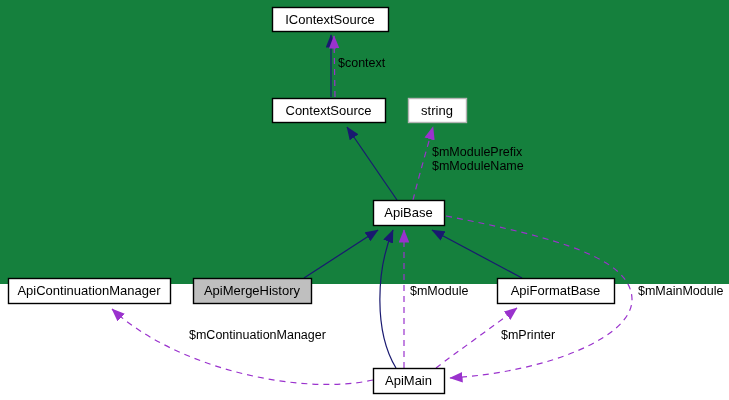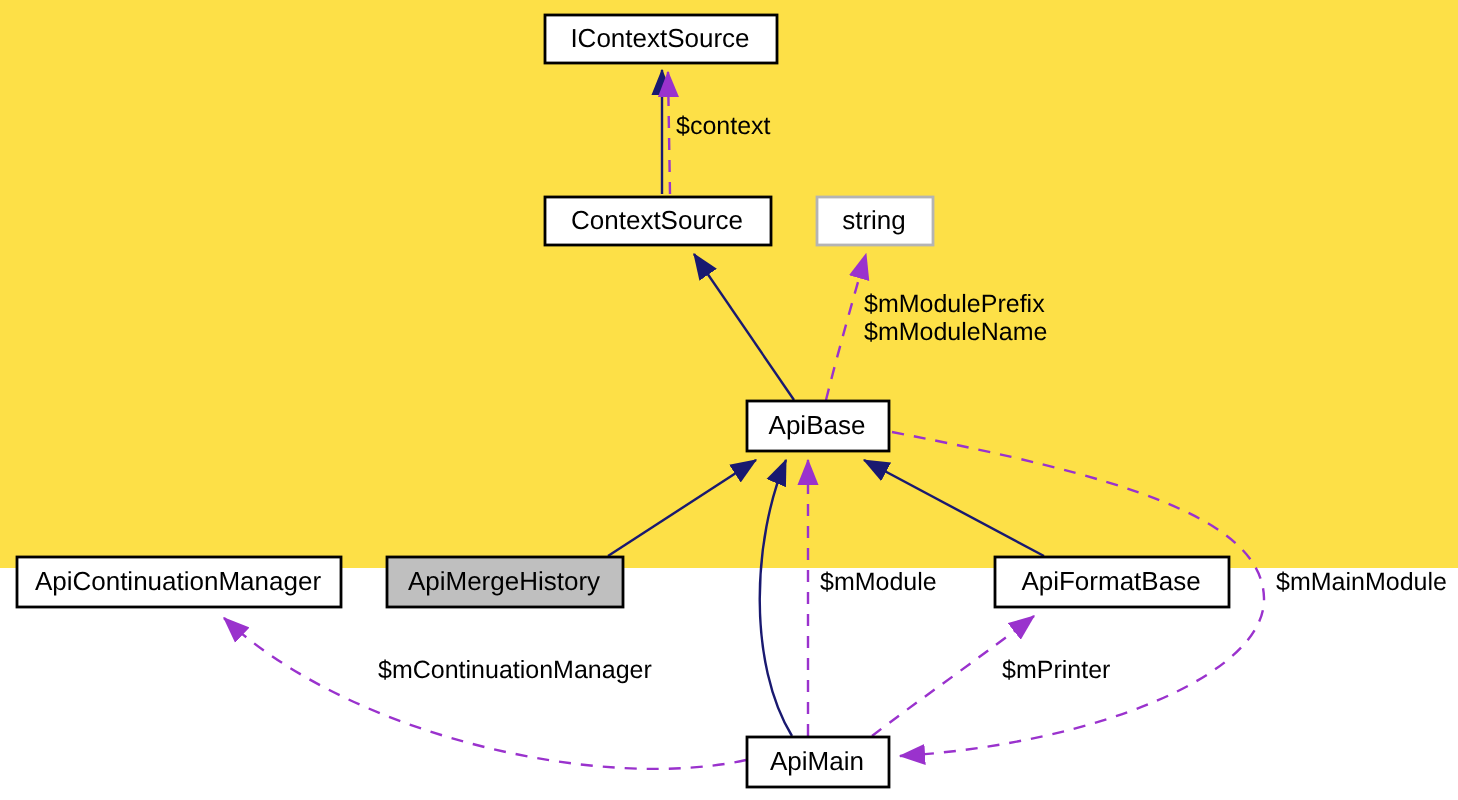--- a/index.html
+++ b/index.html
@@ -8,21 +8,21 @@
     background: #ffffff;
     width: 729px;
     height: 400px;
     overflow: hidden;
     font-family: "Liberation Sans", sans-serif;
   }
   .diagram-wrap {
     position: relative;
     width: 729px;
     height: 284px;
-    background: #fde047;
+    background: #15803d;
   }
   svg { display: block; }
   .node-rect { stroke-width: 1.4; }
   .node-label {
     font-family: "Liberation Sans", sans-serif;
     font-size: 13px;
     text-anchor: middle;
   }
   .edge-label {
     font-family: "Liberation Sans", sans-serif;

